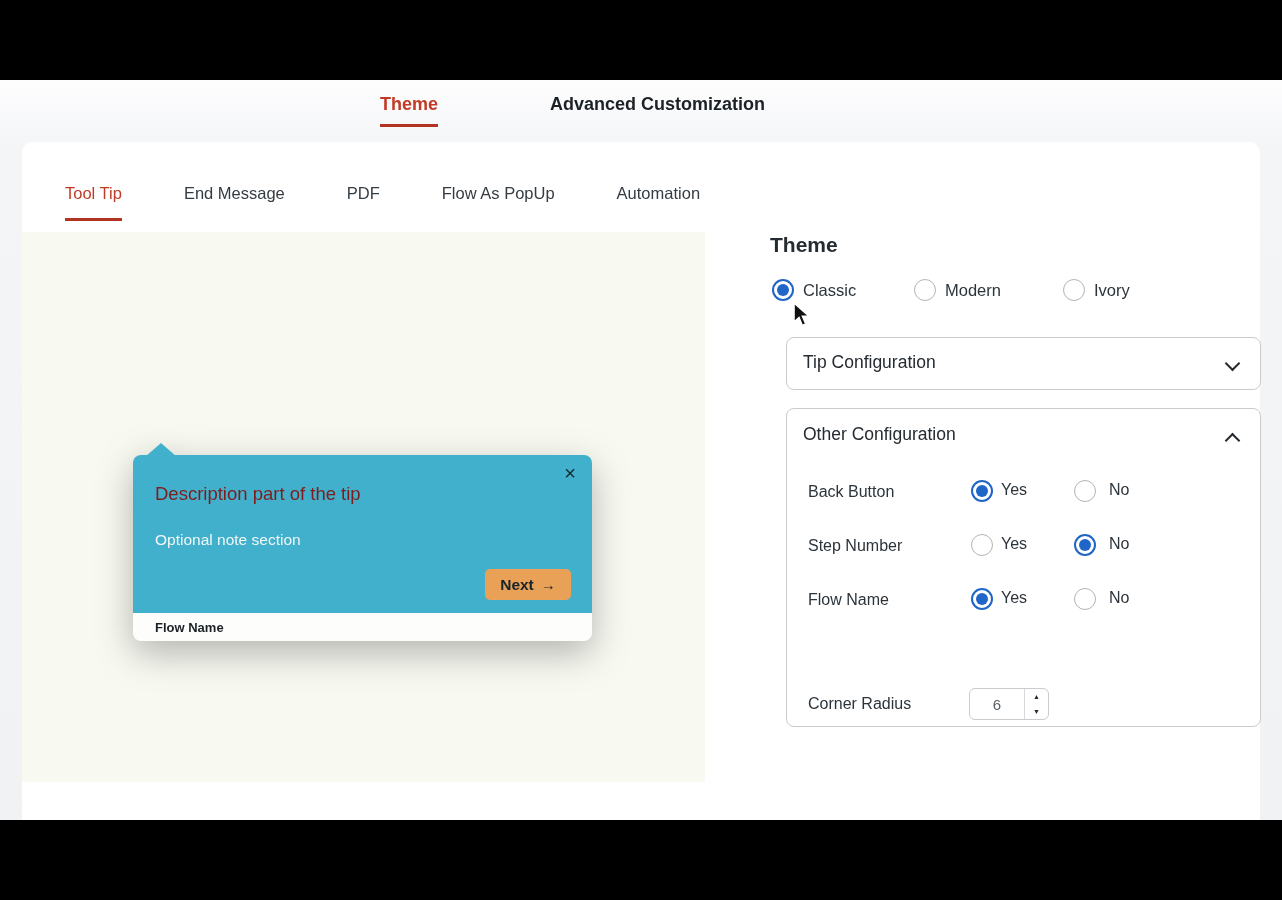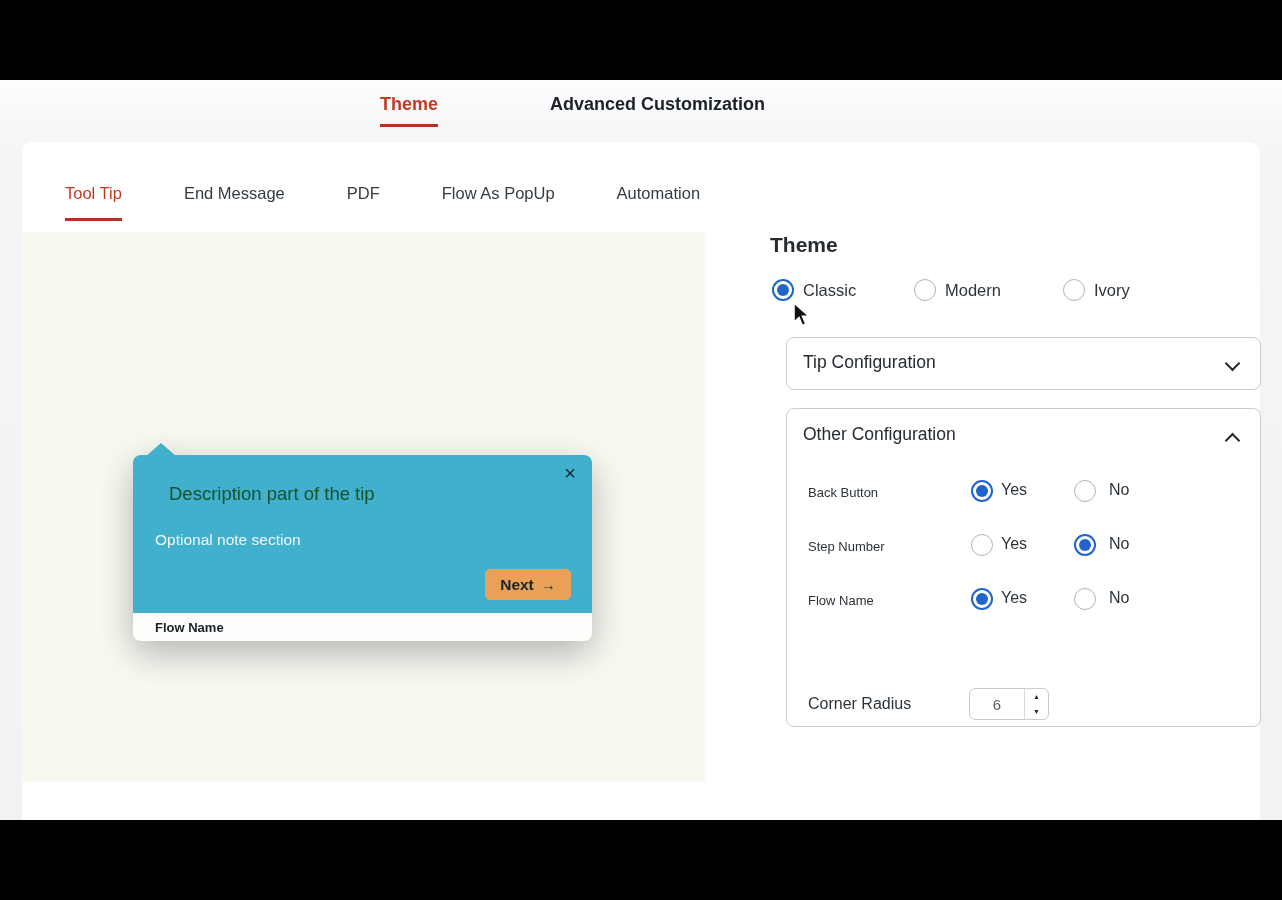--- a/index.html
+++ b/index.html
@@ -35,21 +35,21 @@
   
   .preview { position:absolute; left:0; top:90px; width:683px; height:550px; background:#f8f9f1; }
 
   .tip { position:absolute; left:111px; top:223px; width:459px;
          filter:drop-shadow(0 12px 18px rgba(0,0,0,0.28)); }
   .tip-arrow { position:absolute; left:12px; top:-12px; width:0; height:0;
                border-left:16px solid transparent; border-right:16px solid transparent;
                border-bottom:14px solid #41b0cd; }
   .tip-body { position:relative; width:459px; height:158px; background:#41b0cd; border-radius:8px 8px 0 0; }
   .tip-close { position:absolute; right:16px; top:8px; font-size:20px; color:#17272e; cursor:pointer; line-height:1; }
-  .tip-desc { position:absolute; left:22px; top:28px; font-size:18.5px; color:#14532d;margin-left:14px; }
+  .tip-desc { position:absolute; left:22px; top:28px; font-size:18.5px; color:#7f1d1d; }
   .tip-note { position:absolute; left:22px; top:76px; font-size:15.5px; color:#f2f7f6; }
   .tip-next { position:absolute; right:21px; top:114px; width:86px; height:31px;
               background:#e9a057; border-radius:5px; display:flex; align-items:center; justify-content:center;
               gap:7px; cursor:pointer; }
   .tip-next .nl { font-size:15.5px; font-weight:700; color:#16242b; }
   .tip-next .na { font-size:15px; color:#16242b; }
   .tip-foot { width:459px; height:28px; background:#fdfdfb; border-radius:0 0 8px 8px;
               display:flex; align-items:center; padding-left:22px; }
   .tip-foot span { font-size:13px; font-weight:700; color:#1b2126; }
 
@@ -75,21 +75,21 @@
   .other-box .box-title { top:15px; }
 
   .chev { position:absolute; right:20px; width:13px; height:13px; cursor:pointer; }
   .chev::before { content:""; position:absolute; left:0; top:2px; width:9px; height:9px;
                   border-right:2.2px solid #23292e; border-bottom:2.2px solid #23292e; }
   .chev.down { top:18px; } .chev.down::before { transform:rotate(45deg); }
   .chev.up { top:24px; } .chev.up::before { transform:rotate(-135deg); }
 
   .cfg-row { position:absolute; left:0; width:100%; height:24px; }
   .cfg-row .cfg-label { position:absolute; left:21px; top:50%; transform:translateY(-50%);
-                        font-size:13px; color:#2c343b; }
+                        font-size:16px; color:#2c343b; }
   .cfg-row .radio { position:absolute; top:0; }
   .cfg-row .yn { position:absolute; top:1px; font-size:16px; color:#2c343b; }
   .r-yes { left:184px; } .t-yes { left:214px; }
   .r-no { left:287px; } .t-no { left:322px; }
   .row0 { top:71px; } .row1 { top:125px; } .row2 { top:179px; }
 
   .fnt-row { position:absolute; left:0; top:231px; width:100%; height:36px; }
   .fnt-row .cfg-label, .cr-row .cfg-label { position:absolute; left:21px; top:50%; transform:translateY(-50%);
                         font-size:16px; color:#2c343b; }
   .bi-btn { position:absolute; top:0; width:39px; height:34px; border:1px solid #c6c8cc; background:#fff;

